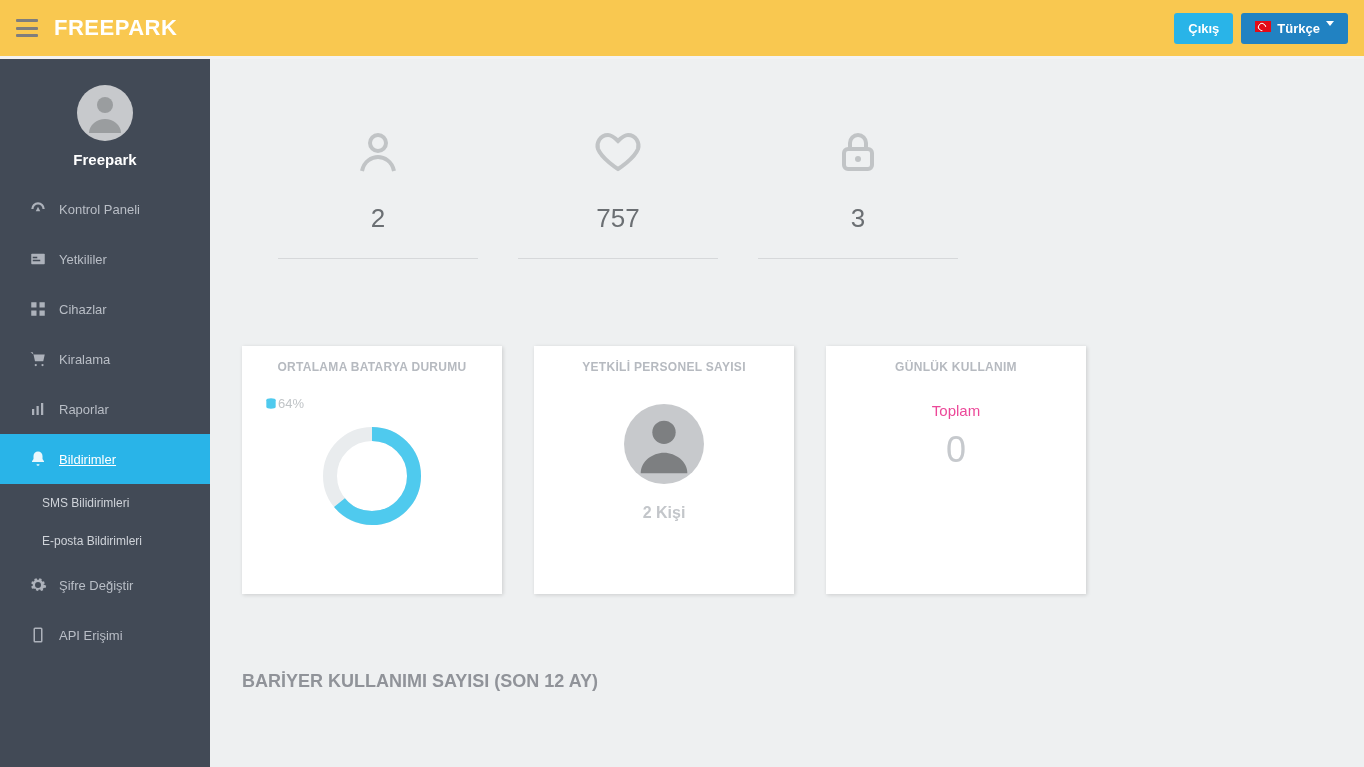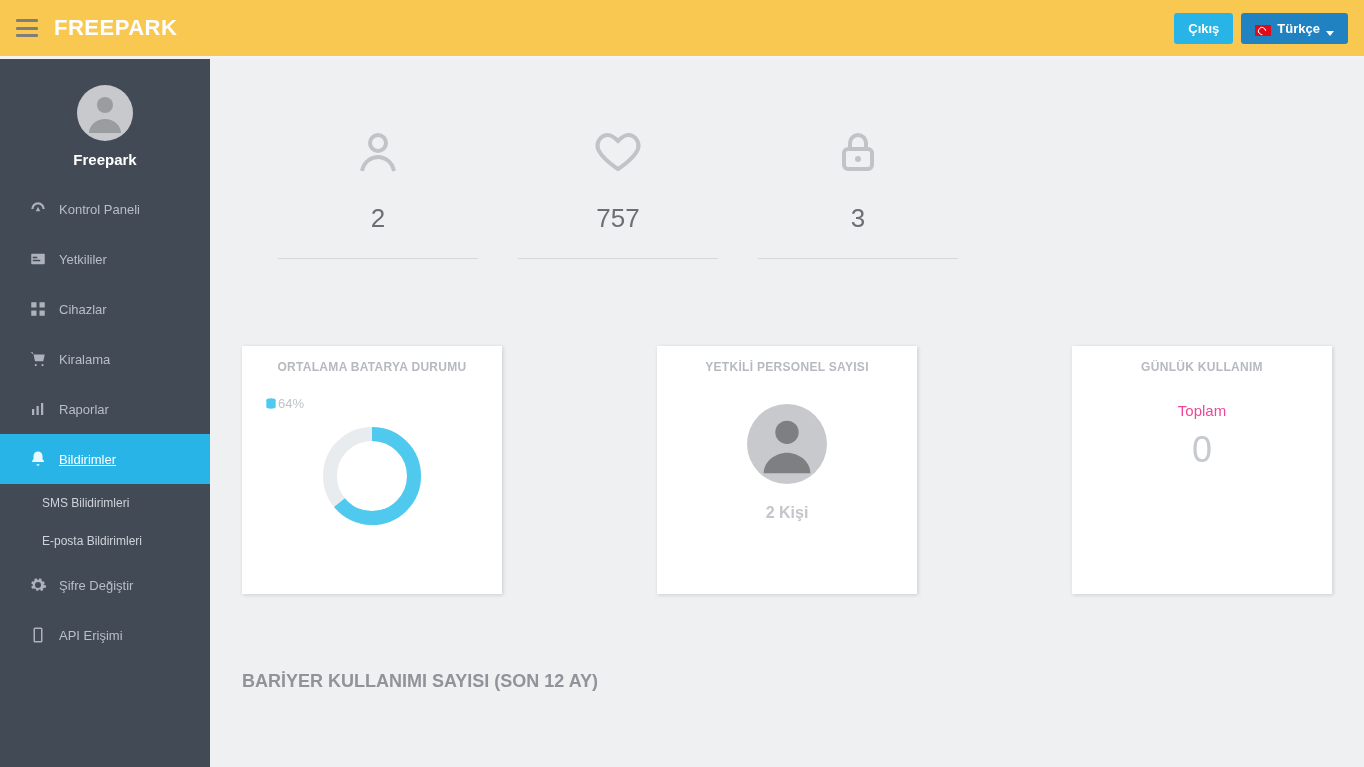--- a/index.html
+++ b/index.html
@@ -26,21 +26,21 @@
     cursor: pointer;
   }
   .hamburger span { height: 3px; background: #7f7e7d; border-radius: 1px; }
   .logo { color: #fff; font-weight: 800; font-size: 22px; letter-spacing: 0.5px; }
   .header-right { display: flex; gap: 8px; align-items: center; }
   .btn {
     border: none; cursor: pointer; border-radius: 3px;
     padding: 8px 14px; font-size: 13px; color: #fff; font-weight: 600;
   }
   .btn-logout { background: #29b4e8; }
-  .btn-lang { background: #2182c2; display: flex; align-items: flex-end; gap: 6px; }
+  .btn-lang { background: #2182c2; display: flex; align-items: flex-start; gap: 6px; }
   .flag { width: 16px; height: 11px; background: linear-gradient(to bottom, #e30a17 0%, #e30a17 100%); display: inline-block; position:relative; }
   .flag::after { content:''; position:absolute; left:3px; top:2px; width:6px; height:6px; border:1px solid #fff; border-radius:50%; border-right-color:transparent; transform:rotate(40deg); }
   .caret { width:0; height:0; border-left:4px solid transparent; border-right:4px solid transparent; border-top:5px solid #fff; }
 
   .layout { display:flex; height: calc(100% - 56px); }
   .sidebar {
     width: 210px;
     background: #424a56;
     color: #cfd3d9;
     padding-top: 16px;
@@ -79,21 +79,21 @@
     overflow-y: auto;
     border-top: 3px solid #f3f3f3;
   }
 
   .stats-row { display:flex; gap: 40px; padding: 40px 40px 30px; }
   .stat-box { flex:0 0 200px; text-align:center; border-bottom: 1px solid #d6d8da; padding-bottom: 24px; }
   .stat-icon { margin: 0 auto 28px; width:48px; height:48px; }
   .stat-icon svg { width:48px; height:48px; fill:none; stroke:#c1c4c6; stroke-width:2; }
   .stat-val { font-size: 26px; font-weight: 400; color:#6b6f73; }
 
-  .cards-row { display:flex; gap: 32px; margin-top: 40px; padding: 17px 4px; justify-content: space-between; }
+  .cards-row { display:flex; gap: 32px; margin-top: 40px; padding: 17px 4px; }
   .card {
     background:#fff;
     width: 260px;
     height: 248px;
     box-shadow: 1px 1px 4px rgba(0,0,0,0.15);
     text-align:center;
     padding-top: 14px;
   }
   .card-title { font-size:12px; font-weight:700; color:#b6bac0; letter-spacing:.3px; }
   .battery-info { display:flex; align-items:center; margin: 22px 12px 10px 22px; color:#c0c4c7; font-size:13px;}

